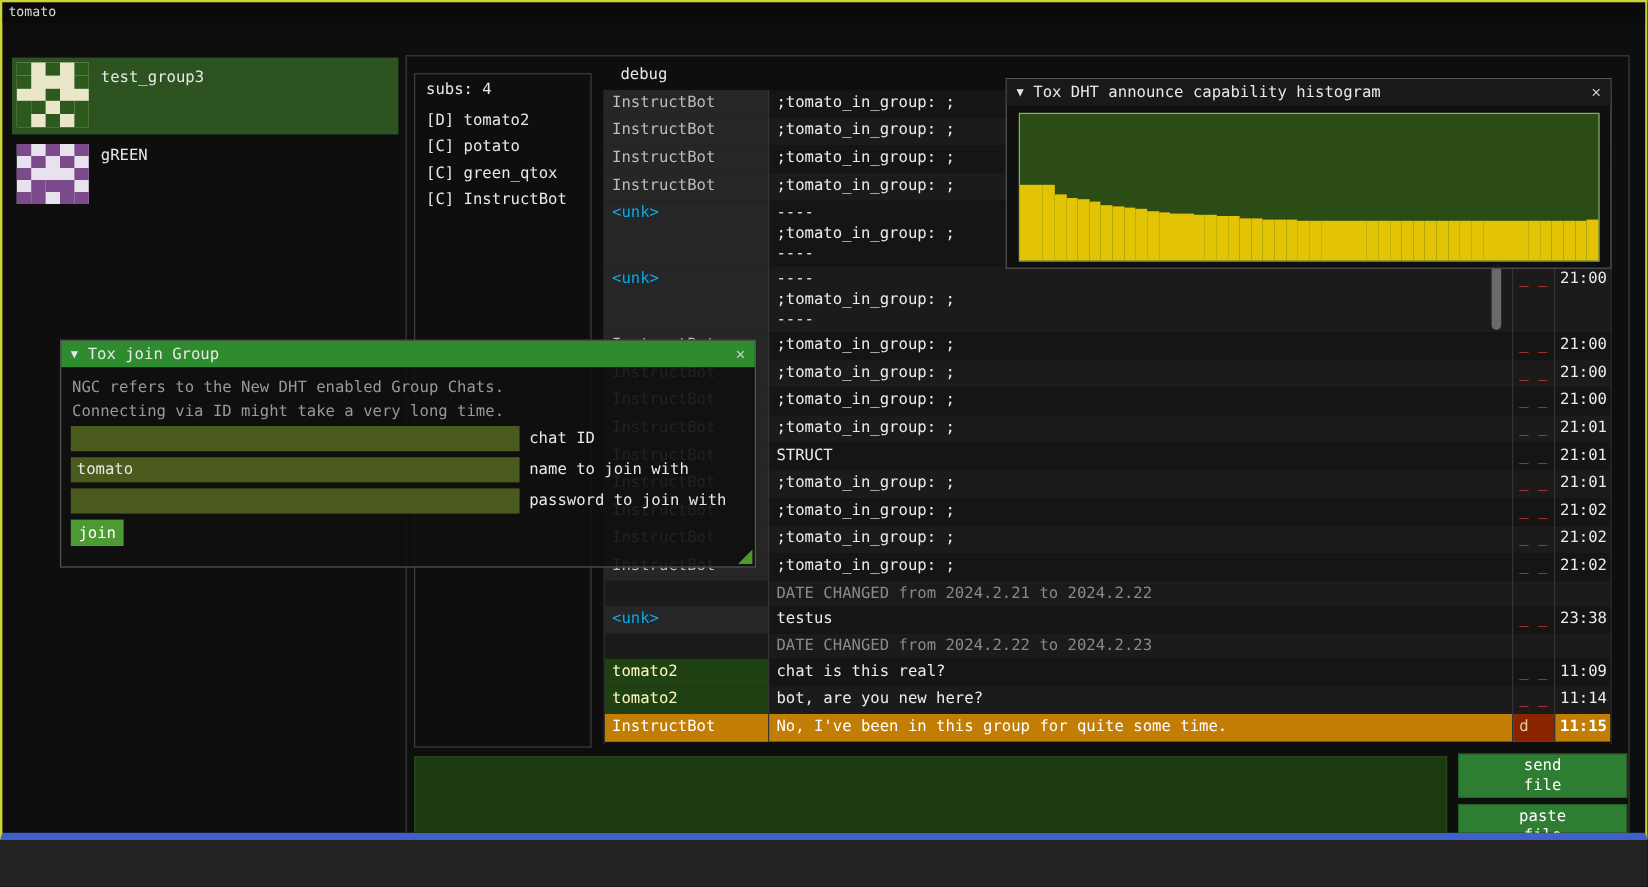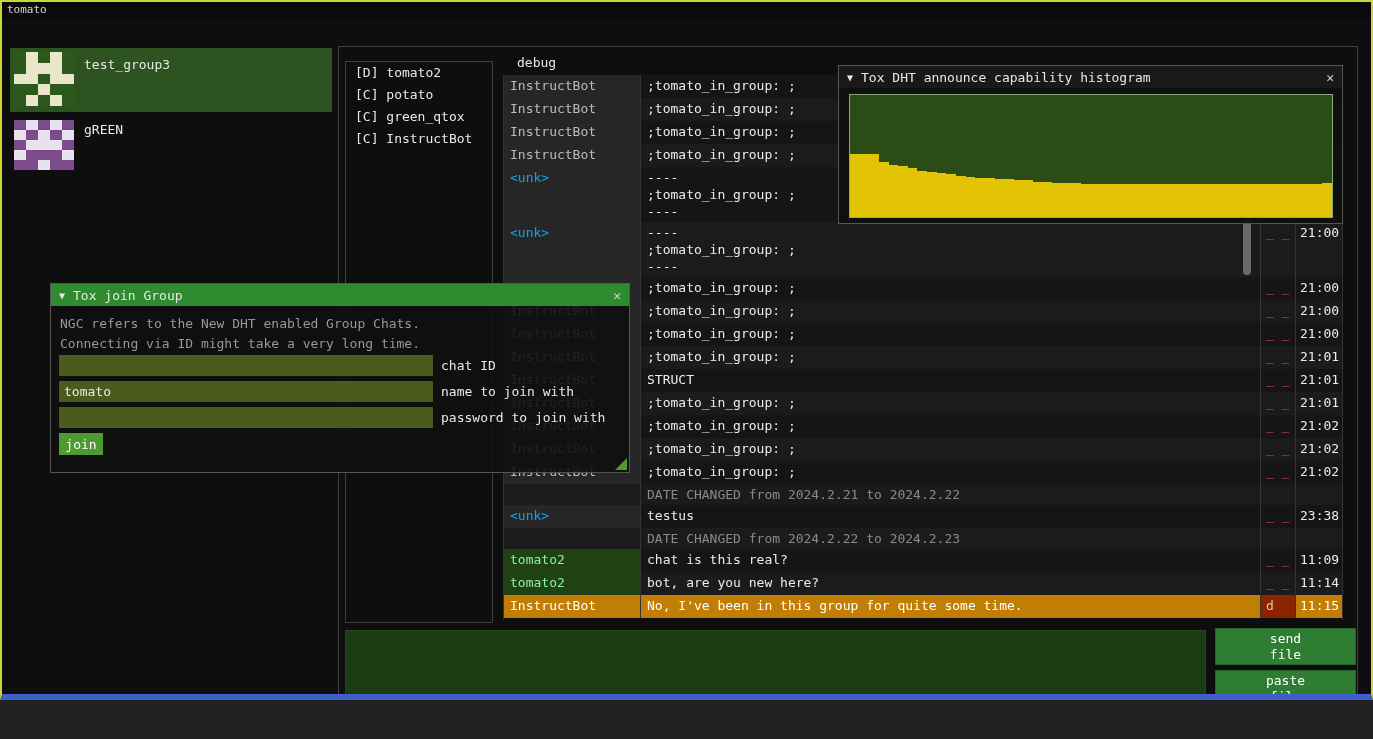--- a/index.html
+++ b/index.html
@@ -34,28 +34,28 @@
   .chat-table{position:absolute;left:164px;top:28px;width:840px;height:545px;overflow:hidden;
               border-left:1px solid #333;border-right:1px solid #333}
   .chat-row{display:grid;grid-template-columns:137px 620px 35px 48px;min-height:23px;background:#151515}
   .chat-row.alt{background:#1b1b1b}
   .cell{border-right:1px solid #343434;padding:2px 6px;line-height:17px;white-space:pre;overflow:hidden}
   .time-cell{padding:2px 4px;color:#ececec}
   .flags-cell{color:#ef4444;padding:2px 5px}
   .msg-cell{color:#ececec}
   .style-gray .name-cell{background:#262626;color:#bcbcbc}
   .style-white .name-cell{background:#262626;color:#0ea5e9}
-  .style-green .name-cell{background:#204112;color:#86efac}
+  .style-green .name-cell{background:#204112;color:#fef9c3}
   .date-row{min-height:21px;background:#131313}
   .date-row .cell{color:#8a8a8a}
   .chat-row.style-orange, .chat-row.style-orange.alt{background:#c17d04}
   .style-orange .name-cell{background:#c17d04;color:#ffffff}
   .style-orange .msg-cell{color:#ffffff}
   .style-orange .flags-cell{background:#8b2500;color:#e8c8a8}
-  .style-orange .time-cell{color:#ffffff;font-weight:normal}
+  .style-orange .time-cell{color:#ffffff;font-weight:bold}
   .scroll-thumb{position:absolute;left:739px;top:144px;width:8px;height:56px;background:#6a6a6a;border-radius:4px}
 
   
   .compose{position:absolute;left:6px;top:583px;width:861px;height:90px;background:#1d3b10;
            border:1px solid #27471a;resize:none;outline:none;color:#e8e8e8;
            font-family:"DejaVu Sans Mono",monospace;font-size:13px;padding:4px 6px}
   .file-btn{position:absolute;left:876px;width:141px;height:37px;background:#2e7d32;border:1px solid #256428;
             color:#fff;font-family:"DejaVu Sans Mono",monospace;font-size:13px;white-space:pre-line;
             line-height:16px;cursor:default}
   .file-btn.send{top:581px}
@@ -152,20 +152,21 @@
         <div></div>
         <div style="background: rgb(123, 75, 139);"></div>
         <div style="background: rgb(123, 75, 139);"></div>
       </div>
     <span class="group-label" style="top:6px">gREEN</span>
   </div>
 
   <div class="main-window">
 
     <div class="subs-panel">
+      <div class="subs-header">subs: 4</div>
       <div class="subs-member">[D] tomato2</div>
       <div class="subs-member">[C] potato</div>
       <div class="subs-member">[C] green_qtox</div>
       <div class="subs-member">[C] InstructBot</div>
     </div>
 
     <div class="debug-tab">debug</div>
 
     <div class="chat-table">
       <div>

